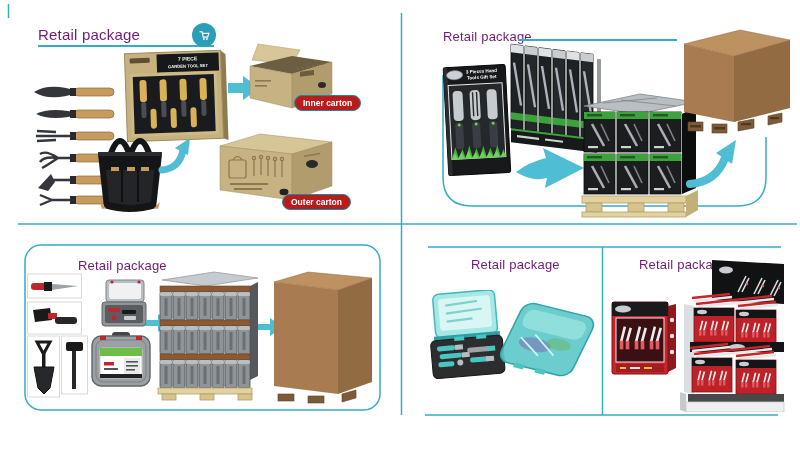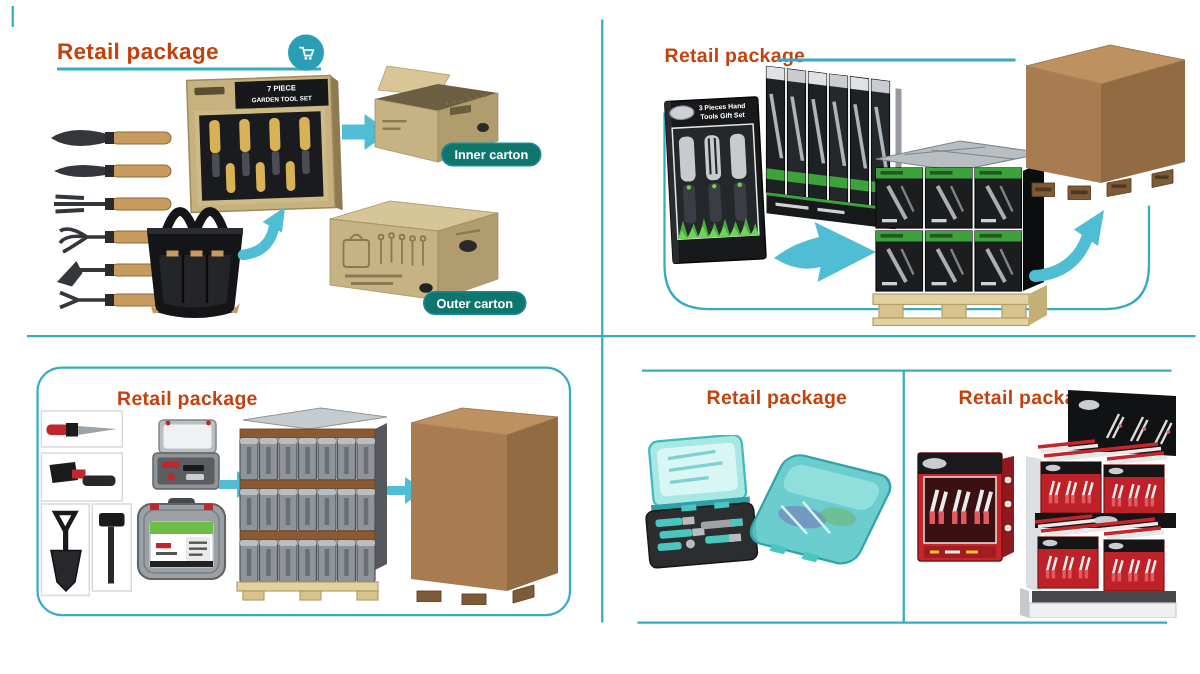--- a/index.html
+++ b/index.html
@@ -1,21 +1,21 @@
 <!DOCTYPE html>
 <html><head>
 <meta charset="utf-8">
 <style>
   html,body{margin:0;padding:0;background:#fff;}
   .canvas{position:relative;width:800px;height:449px;background:#fff;overflow:hidden;
           font-family:"Liberation Sans",sans-serif;}
   .p{position:absolute;}
-  .title{color:#c2410c;font-weight:700;font-size:13px;letter-spacing:.2px;white-space:nowrap;}
+  .title{color:#701a75;font-weight:400;font-size:13px;letter-spacing:.2px;white-space:nowrap;}
   .title-lg{font-size:15px;}
-  .pill{position:absolute;background:#0f766e;border:1px solid #1C87A0;color:#fff;
+  .pill{position:absolute;background:#b91c1c;border:1px solid #1C87A0;color:#fff;
         font-size:8.5px;font-weight:700;padding:1.5px 8px 2.5px;border-radius:9px;white-space:nowrap;}
   .uline{position:absolute;background:#35ACC2;height:2px;}
   .badge{position:absolute;width:24px;height:24px;border-radius:50%;background:#2B9EB7;
          display:flex;align-items:center;justify-content:center;}
   svg text{font-family:"Liberation Sans",sans-serif;font-weight:700;}
 </style>
 </head>
 <body>
 
 <div class="canvas">

